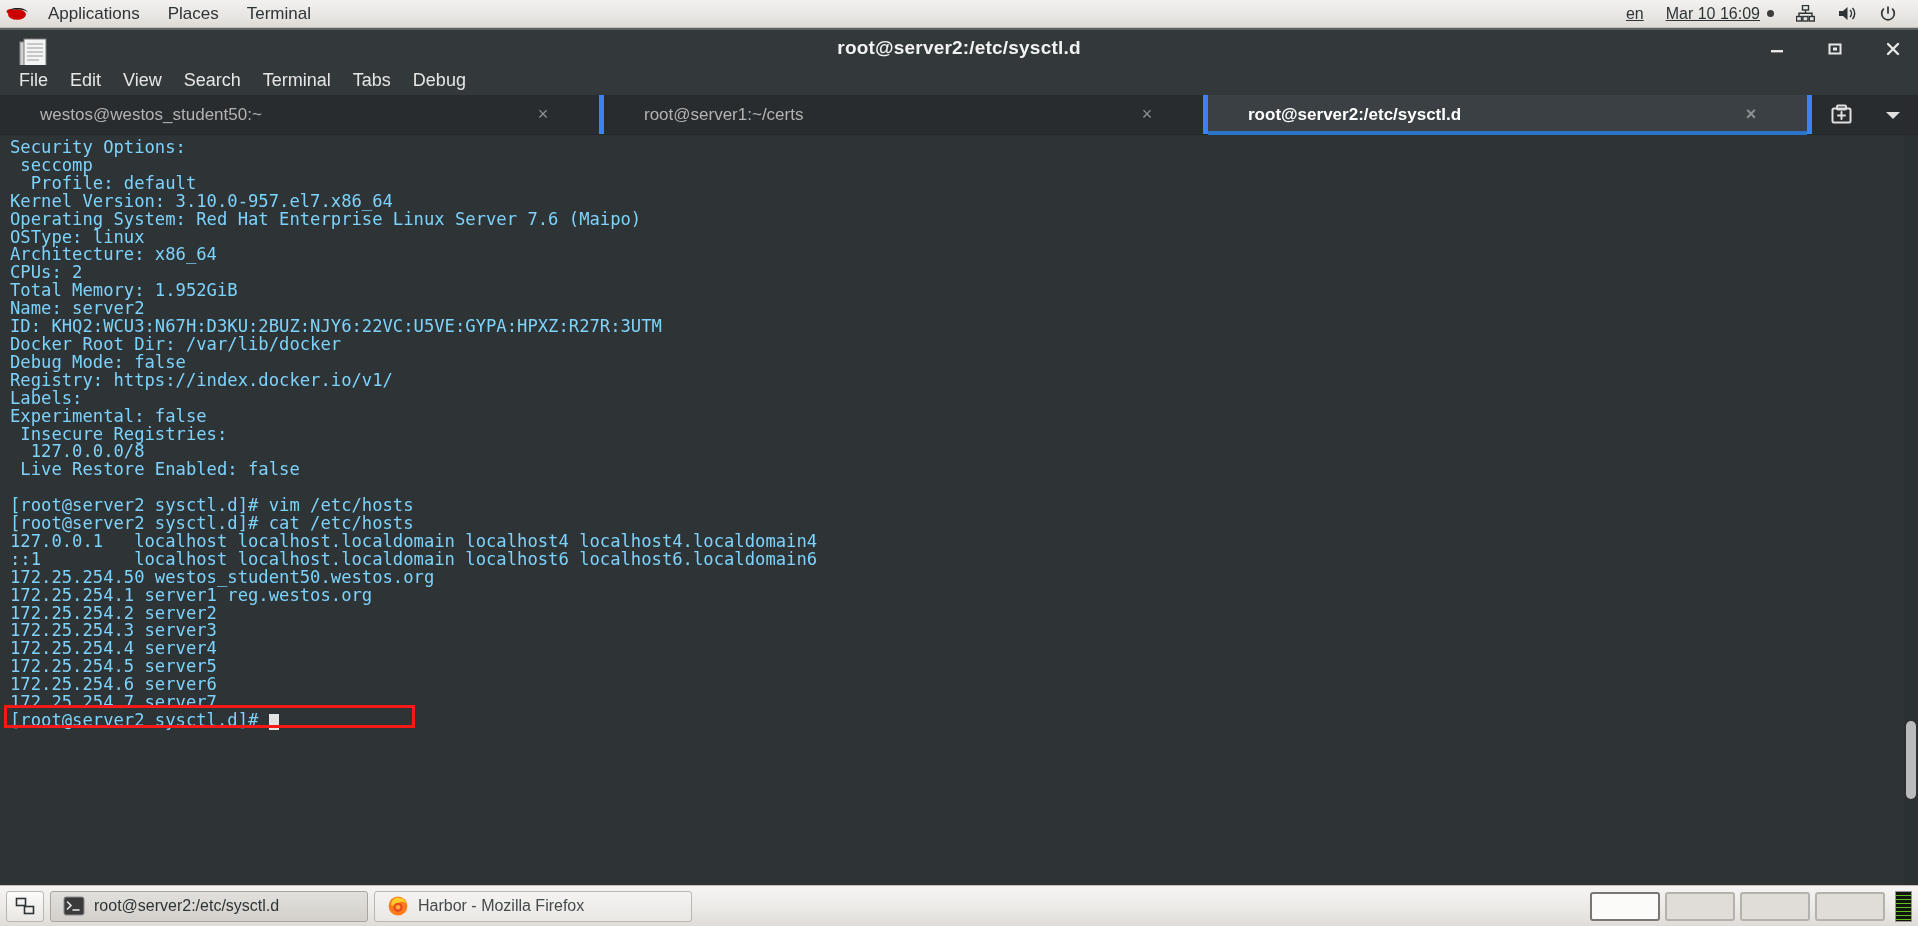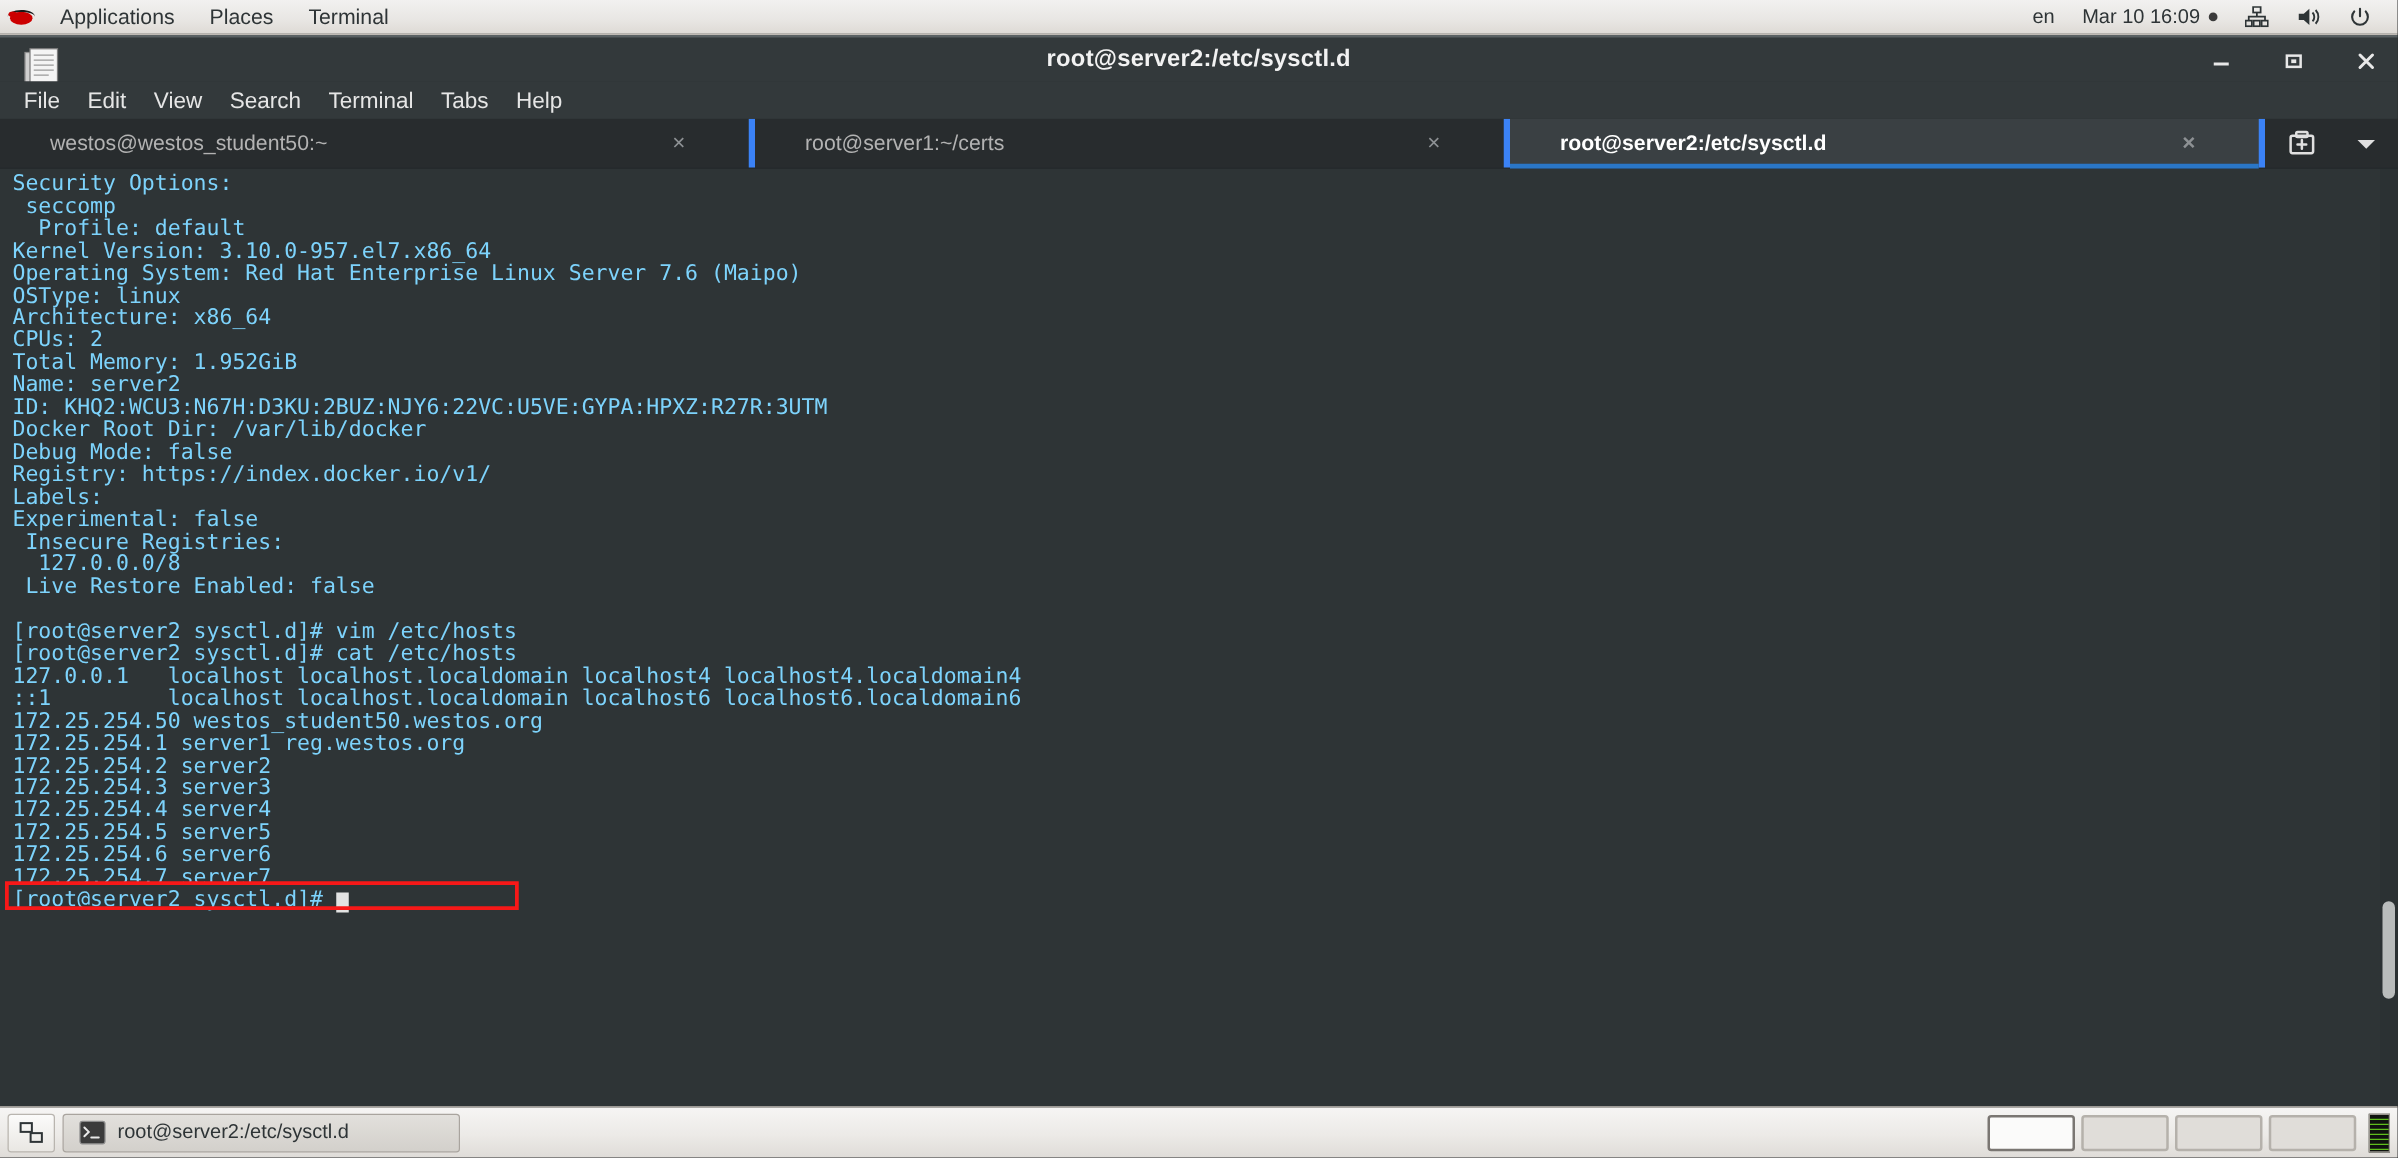--- a/index.html
+++ b/index.html
@@ -19,21 +19,21 @@
     display: flex; align-items: center;
     font-size: 17px; color: #2e3436;
   }
   .panel-menu {
     padding: 0 14px; height: 28px; line-height: 28px;
     cursor: default; white-space: nowrap;
   }
   #rh-logo { width: 34px; display: flex; justify-content: center; align-items: center; }
   .panel-spacer { flex: 1 1 auto; }
   #panel-right { display: flex; align-items: center; gap: 0; padding-right: 10px; }
-  #panel-right .pr-item { padding: 0 11px; height: 24px; line-height: 28px; display: flex; align-items: center; font-size: 16px;}
+  #panel-right .pr-item { padding: 0 11px; height: 24px; line-height: 28px; display: flex; align-items: center; font-size: 16px; text-decoration: underline;}
   .rec-dot { width: 7px; height: 7px; border-radius: 50%; background: #3b3b3b; margin-left: 7px; }
 
   
   #term-window {
     position: absolute; left: 0; top: 28px;
     width: 1918px; height: 857px;
     background: #2e3436;
     display: flex; flex-direction: column;
   }
   #titlebar {
@@ -268,21 +268,21 @@
     </div>
   </div>
 
   <div id="menubar">
     <div class="menu-item">File</div>
     <div class="menu-item">Edit</div>
     <div class="menu-item">View</div>
     <div class="menu-item">Search</div>
     <div class="menu-item">Terminal</div>
     <div class="menu-item">Tabs</div>
-    <div class="menu-item">Help</div>
+    <div class="menu-item">Debug</div>
   </div>
 
   <div id="tabbar">
     <div class="tab">
       <span class="tab-label">westos@westos_student50:~</span>
       <span class="tab-close">×</span>
     </div>
     <div class="tab">
       <span class="tab-label">root@server1:~/certs</span>
       <span class="tab-close">×</span>
@@ -360,20 +360,31 @@
     <span class="ficon">
       <svg class="ficon" viewBox="0 0 22 22">
         <rect x="1" y="2" width="20" height="18" rx="2" fill="#3b3b3b" stroke="#8c8c8c"></rect>
         <path d="M4.5 7 L8 10.5 L4.5 14" stroke="#e8e8e8" stroke-width="1.6" fill="none" stroke-linecap="round"></path>
         <path d="M10 15 H16" stroke="#e8e8e8" stroke-width="1.6" stroke-linecap="round"></path>
       </svg>
     </span>
     <span>root@server2:/etc/sysctl.d</span>
   </div>
 
+  <div class="tb-btn tb-task inactive">
+    <span class="ficon">
+      <svg class="ficon" viewBox="0 0 22 22">
+        <circle cx="11" cy="11" r="9.4" fill="#ff7a1a"></circle>
+        <path d="M11 2.6 A8.4 8.4 0 0 1 19.2 9 C16 5.5 12.5 6.8 10.3 9.3 C8.2 11.7 5.6 11 4 9.4 C4.7 5.6 7.5 2.6 11 2.6 Z" fill="#ffcc2a"></path>
+        <circle cx="11" cy="12.3" r="4.6" fill="#e84a22"></circle>
+        <circle cx="11" cy="12.3" r="2.3" fill="#ffb03a"></circle>
+      </svg>
+    </span>
+    <span>Harbor - Mozilla Firefox</span>
+  </div>
 
 
   <div class="tb-spacer"></div>
 
   <div id="ws-switcher">
     <div class="ws active"></div>
     <div class="ws"></div>
     <div class="ws"></div>
     <div class="ws"></div>
   </div>

